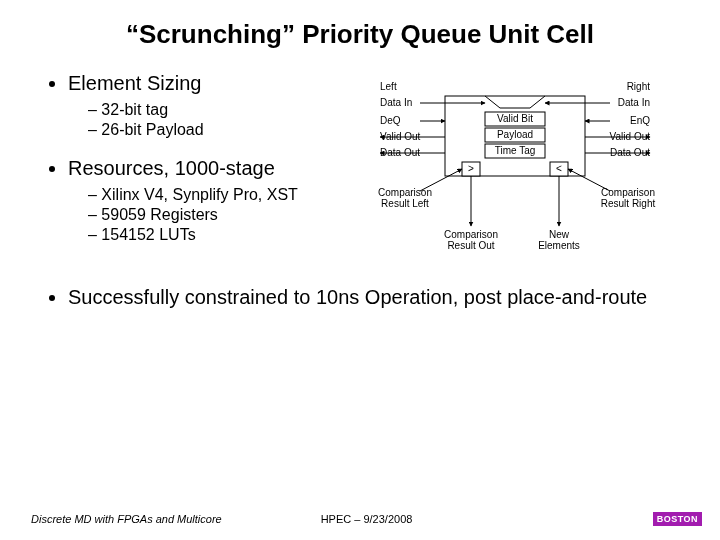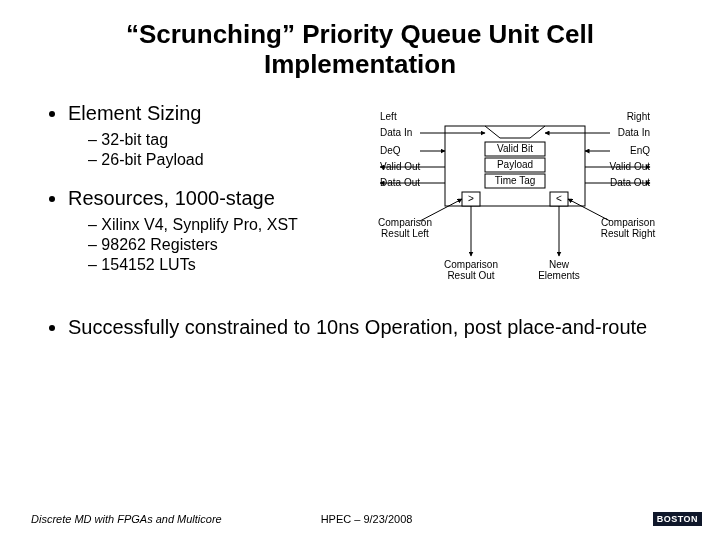--- a/index.html
+++ b/index.html
@@ -28,46 +28,45 @@
   .diag-box { fill: #fff; stroke: #000; stroke-width: 1; }
   .diag-line { stroke: #000; stroke-width: 1; fill: none; }
   .footer {
     position: absolute; bottom: 14px; left: 13px; right: 0;
     display: flex; align-items: center; justify-content: space-between;
     padding: 0 18px;
   }
   .foot-left { font-size: 11px; font-style: italic; }
   .foot-center { font-size: 11px; position: absolute; left: 50%; transform: translateX(-50%); }
   .logo { display: flex; align-items: center; }
-  .logo-red { background: #0f172a; color: #fff; font-size: 9px; font-weight: bold;
+  .logo-red { background: #a21caf; color: #fff; font-size: 9px; font-weight: bold;
               padding: 2px 4px; letter-spacing: 0.5px; }
 </style>
 </head>
 <body>
 
 <div class="title">
   <span>“Scrunching” Priority Queue Unit Cell</span><br>
-  <span>Implementation</span>
 </div>
 
 <div class="content-row">
   <div class="content-left">
     <ul class="top">
       <li>
         <span>Element Sizing</span>
         <ul class="sub">
           <li>32-bit tag</li>
           <li>26-bit Payload</li>
         </ul>
       </li>
       <li>
         <span>Resources, 1000-stage</span>
         <ul class="sub">
           <li>Xilinx V4, Synplify Pro, XST</li>
-          <li>98262 Registers</li>
+          <li>59059 Registers</li>
           <li>154152 LUTs</li>
         </ul>
       </li>
     </ul>
   </div>
 
   <div class="diagram">
     <svg viewBox="0 0 330 200">
 
       <defs>

